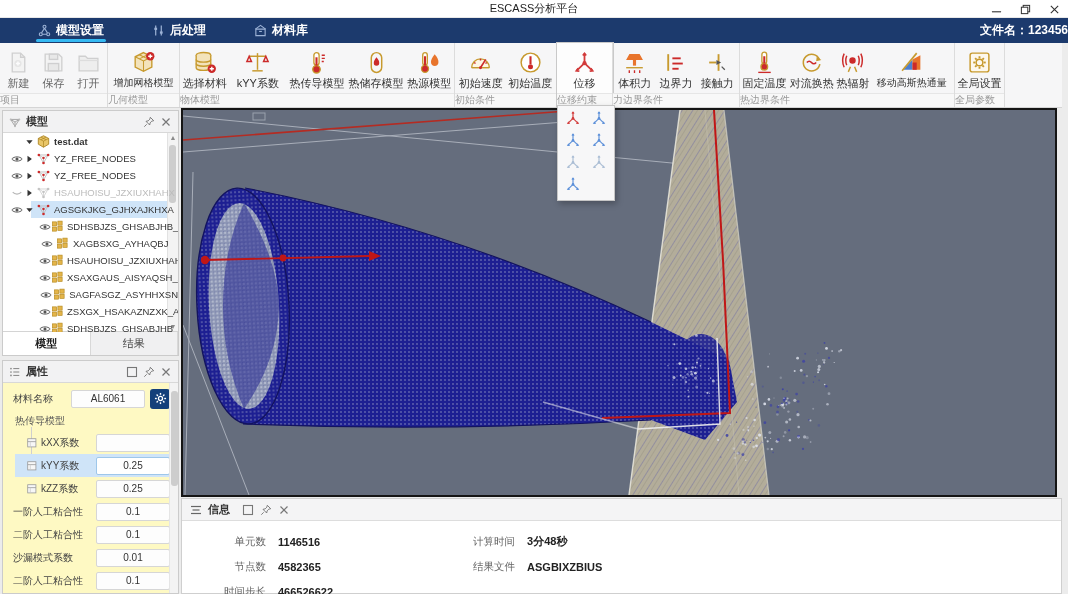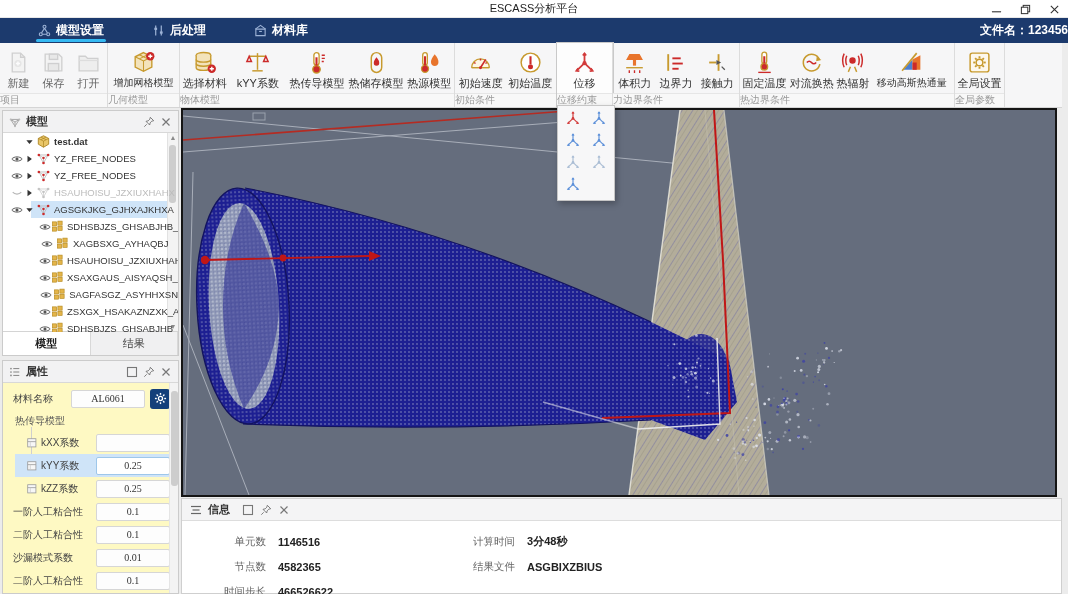--- a/index.html
+++ b/index.html
@@ -62,21 +62,21 @@
   .sthumb{position:absolute;left:1px;width:7px;background:#cdcdcd;border-radius:3px;}
   #tree-tabs{position:absolute;left:0;right:0;bottom:0;height:23px;border-top:1px solid #d4d4d4;display:flex;background:#f0f0f1;}
   .ttab{flex:1;display:flex;align-items:center;justify-content:center;font-size:11px;color:#444;border-right:1px solid #d8d8d8;}
   .ttab.active{background:#fff;font-weight:bold;color:#222;}
   
   #props-panel{left:2px;top:360px;width:177px;height:234px;overflow:hidden;}
   #props-body{position:absolute;left:0;top:22px;right:0;bottom:0;overflow:hidden;padding-top:4px;}
   .prow{height:23px;display:flex;align-items:center;padding:0 8px 0 10px;position:relative;}
   .prow .plab{font-size:10px;color:#444;flex:1;white-space:nowrap;}
   .prow input{width:72px;height:16px;border:1px solid #d6d6d6;background:#fdfdfd;font-size:10px;color:#333;
-              text-align:center;font-family:Liberation Serif, serif;border-radius:2px;padding:0;}
+              text-align:center;font-family:Liberation Sans, sans-serif;border-radius:2px;padding:0;}
   .prow.selected{background:#cfe4f8;}
   .prow.selected input{background:#fff;border-color:#9ec7ea;}
   .prow .nodeic{width:14px;display:flex;align-items:center;}
   .prow .nodeic svg{width:10px;height:10px;}
   .psection{font-size:10px;color:#555;padding:4px 0 3px 12px;}
   #ptreeblock{position:relative;margin-left:12px;}
   #ptreeblock::before{content:"";position:absolute;left:16px;top:-4px;bottom:32px;border-left:1px solid #cfcfcf;}
   #ptreeblock .prow{padding-left:12px;}
   .gearbtn{width:20px;height:20px;background:#14407a;border-radius:3px;display:flex;align-items:center;
            justify-content:center;margin-left:5px;}

